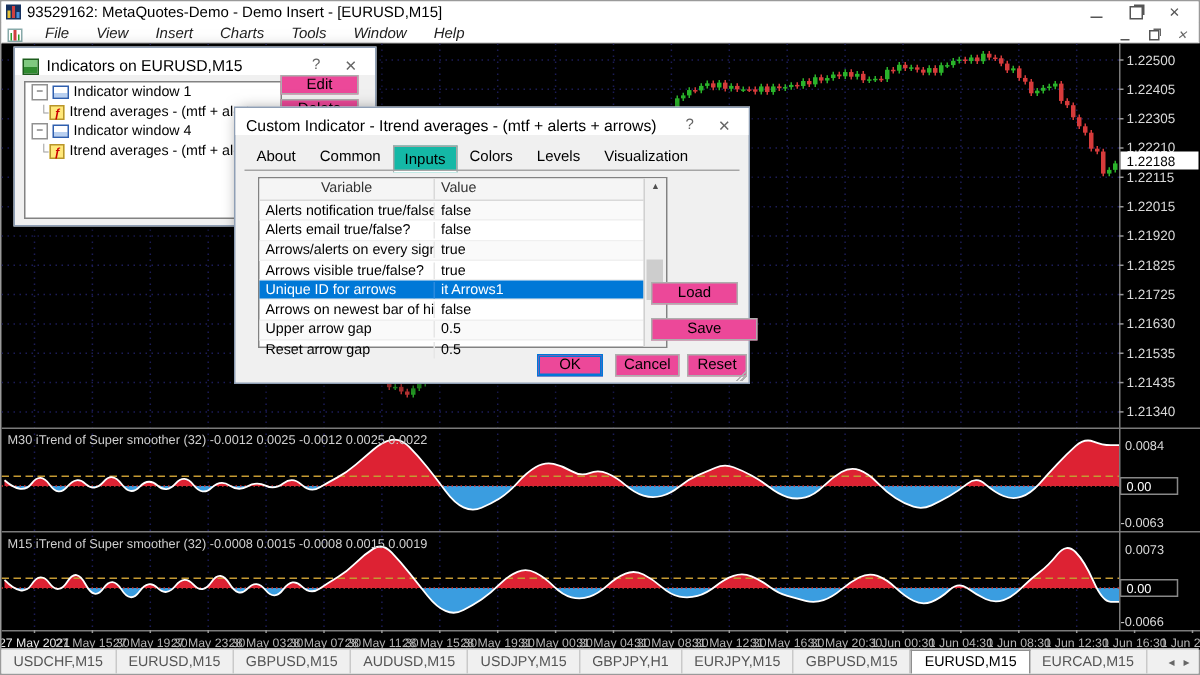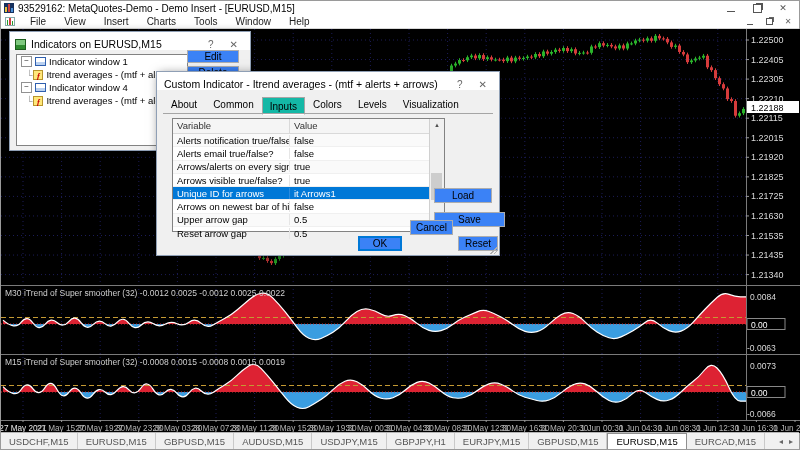--- a/index.html
+++ b/index.html
@@ -8,21 +8,21 @@
   
   .titlebar{position:absolute;left:0;top:0;width:100%;height:14px;background:#fff;display:flex;align-items:center;font-size:10px;color:#000;}
   .app-icon{width:10px;height:10px;margin:0 4px 0 3px;background:#16315e;display:flex;align-items:flex-end;gap:1px;padding:1px;box-sizing:border-box;}
   .app-icon i{display:block;width:2px;}
   .title-text{flex:0 1 auto;white-space:nowrap;}
   .win-controls{margin-left:auto;display:flex;align-items:center;gap:14px;padding-right:10px;color:#555;}
   .wbtn{cursor:default;font-size:9px;line-height:10px;display:inline-flex;align-items:center;justify-content:center;width:12px;height:11px;}
   .min-glyph{display:inline-block;width:8px;border-bottom:1px solid #555;height:6px;}
   .rest-glyph{display:inline-block;width:7px;height:7px;border:1px solid #555;box-shadow:2px -2px 0 -1px #555;}
   
-  .menubar{position:absolute;left:0;top:14px;width:100%;height:13px;background:#fff;border-bottom:1px solid #d8d8d8;display:flex;align-items:center;font-size:10px;color:#222;}
+  .menubar{position:absolute;left:0;top:14px;width:100%;height:13px;background:#fff;border-bottom:1px solid #d8d8d8;display:flex;align-items:flex-end;font-size:10px;color:#222;font-style:italic;}
   .menu-chart-icon{width:10px;height:9px;margin:0 6px 0 4px;background:#fff;border:1px solid #8aa;display:flex;align-items:flex-end;gap:1px;padding:0 1px;box-sizing:border-box;}
   .menu-chart-icon i{display:block;width:2px;}
   .menu-item{padding:0 9px;cursor:default;}
   .child-controls{margin-left:auto;display:flex;gap:9px;padding-right:6px;color:#666;align-items:center;}
   .child-controls .wbtn{width:10px;height:9px;font-size:8px;}
   .child-controls .min-glyph{width:6px;height:5px;}
   .child-controls .rest-glyph{width:5px;height:5px;box-shadow:2px -2px 0 -1px #666;}
   
   .workspace{position:absolute;left:0;top:28px;width:800px;height:404px;background:#000;}
   #chart-svg{position:absolute;left:0;top:0;}
@@ -30,39 +30,39 @@
   .tabbar{position:absolute;left:0;bottom:0;width:100%;height:16px;background:#f0f0f0;border-top:1px solid #b5b5b5;display:flex;align-items:stretch;font-size:9.5px;color:#555;}
   .btab{display:inline-flex;align-items:center;padding:0 8px;border-right:1px solid #c9c9c9;cursor:default;white-space:nowrap;}
   .btab.active{background:#fff;color:#000;border:1px solid #8f8f8f;border-bottom:none;margin-top:0;}
   .tab-arrows{margin-left:auto;display:flex;align-items:center;gap:6px;padding:0 6px;color:#666;font-size:8px;}
   
   .dlg{position:absolute;background:#f0f0f0;border:1px solid #8f9fb5;box-shadow:3px 3px 10px rgba(0,0,0,.55);}
   .dtitle{position:absolute;left:0;top:0;width:100%;height:18px;background:#fff;display:flex;align-items:flex-end;font-size:10.5px;color:#000;}
   .dtitle .dico{width:11px;height:11px;margin:0 5px 0 5px;}
   .dtitle .ttext{white-space:nowrap;overflow:hidden;}
   .dtitle .dctl{margin-left:auto;display:flex;gap:16px;padding-right:12px;color:#666;font-size:10px;}
-  .btn{position:absolute;background:#3b82f6;border:1px solid #adadad;font-size:10px;color:#000;display:flex;align-items:center;justify-content:center;cursor:default;box-sizing:border-box;}
+  .btn{position:absolute;background:#ec4899;border:1px solid #adadad;font-size:10px;color:#000;display:flex;align-items:center;justify-content:center;cursor:default;box-sizing:border-box;}
   .btn.focus{border:1px solid #0078d7;box-shadow:inset 0 0 0 1px #0078d7;}
   
   .dlgA{left:8px;top:2px;width:240px;height:118px;z-index:10;}
   .icoA{background:linear-gradient(180deg,#7fc97f 50%,#2e8b2e 50%);border:1px solid #1c5c1c;box-sizing:border-box;}
   .listbox{position:absolute;left:6px;top:22px;width:170px;height:90px;background:#fff;border:1px solid #828282;overflow:hidden;}
   .tree-row{display:flex;align-items:center;height:13px;font-size:9.5px;color:#000;white-space:nowrap;}
   .expbox{width:9px;height:9px;border:1px solid #919191;background:#fff;font-size:8px;line-height:7px;text-align:center;margin:0 3px 0 4px;color:#333;flex:0 0 auto;}
   .tree-elbow{color:#a0a0a0;font-size:9px;margin:0 1px 0 9px;flex:0 0 auto;}
   .icon-win{width:11px;height:9px;border:1px solid #2f5fae;background:linear-gradient(180deg,#fff 55%,#b9d0f0 55%);margin-right:3px;flex:0 0 auto;box-sizing:border-box;}
   .icon-ind{width:10px;height:10px;border:1px solid #b8952c;background:#ffe87a;color:#c00;font-size:8px;line-height:9px;text-align:center;margin-right:3px;flex:0 0 auto;box-sizing:border-box;font-weight:bold;}
   
   .dlgB{left:155px;top:42px;width:342px;height:183px;z-index:20;}
   .citabs{position:absolute;left:6px;top:24px;height:17px;display:flex;align-items:center;font-size:10px;color:#000;}
   .citab{padding:2px 7px 2px 7px;border:1px solid transparent;cursor:default;}
   .citab.active{background:#14b8a6;border:1px solid #a5a5a5;border-bottom:1px solid #fff;position:relative;top:1px;padding-top:3px;}
   .citabs-underline{position:absolute;left:6px;top:41px;width:330px;border-top:1px solid #a5a5a5;}
   .citable{position:absolute;left:15px;top:46px;width:273px;height:114px;background:#fff;border:1px solid #828282;box-sizing:border-box;}
-  .thead{display:flex;height:14px;background:#f5f5f5;border-bottom:1px solid #d9d9d9;font-size:9.5px;color:#333;}
+  .thead{display:flex;height:14px;background:#f5f5f5;border-bottom:1px solid #d9d9d9;font-size:9.5px;color:#333;text-align:center;}
   .thead span{padding:1px 4px;box-sizing:border-box;}
   .thv{width:117px;border-right:1px solid #d9d9d9;}
   .trow{display:flex;height:12.3px;font-size:9.5px;color:#000;align-items:center;border-bottom:1px solid #f0f0f0;}
   .trow:nth-child(odd){background:#fafafa;}
   .trow span{padding:0 4px;box-sizing:border-box;white-space:nowrap;overflow:hidden;}
   .tvar{width:117px;border-right:1px solid #e6e6e6;}
   .tval{flex:1;}
   .trow.sel,.trow.sel:nth-child(odd){background:#0078d7;color:#fff;}
   .trow.sel .tvar{border-right-color:#2a8ade;}
   .sbar{position:absolute;right:0;top:0;width:14px;height:112px;background:#f0f0f0;border-left:1px solid #d0d0d0;display:flex;flex-direction:column;align-items:center;}
@@ -737,21 +737,21 @@
           <span class="sbtn">▲</span>
           <span class="strack">
               <span class="sthumb"></span>
             </span>
           <span class="sbtn">▼</span>
         </div>
       </div>
       <div class="btn" style="left:277px;top:116px;width:58px;height:15px;">Load</div>
       <div class="btn" style="left:277px;top:140px;width:71px;height:15px;">Save</div>
       <div class="btn focus" style="left:201px;top:164px;width:44px;height:15px;">OK</div>
-      <div class="btn" style="left:253px;top:148px;width:43px;height:15px;">Cancel</div>
+      <div class="btn" style="left:253px;top:164px;width:43px;height:15px;">Cancel</div>
       <div class="btn" style="left:301px;top:164px;width:40px;height:15px;">Reset</div>
       <div class="resize-grip"></div>
     </div>
   </div>
 
   <div class="tabbar">
     <span id="bottom-tabs" style="display:flex">
         <span class="btab">USDCHF,M15</span>
         <span class="btab">EURUSD,M15</span>
         <span class="btab">GBPUSD,M15</span>

